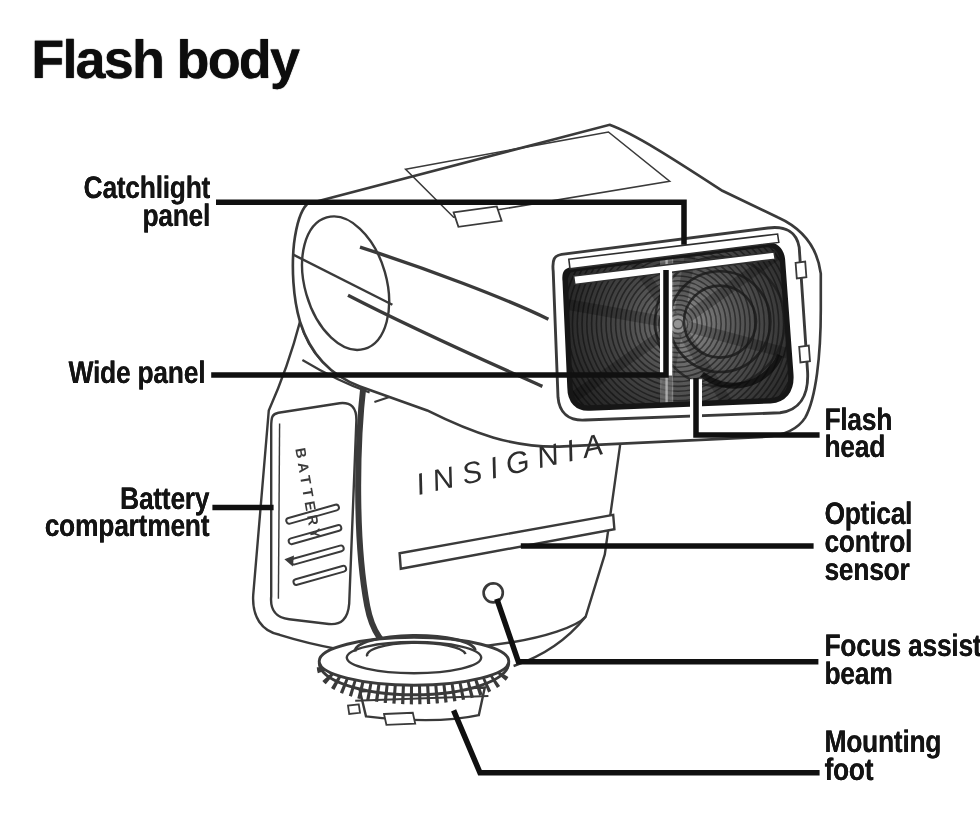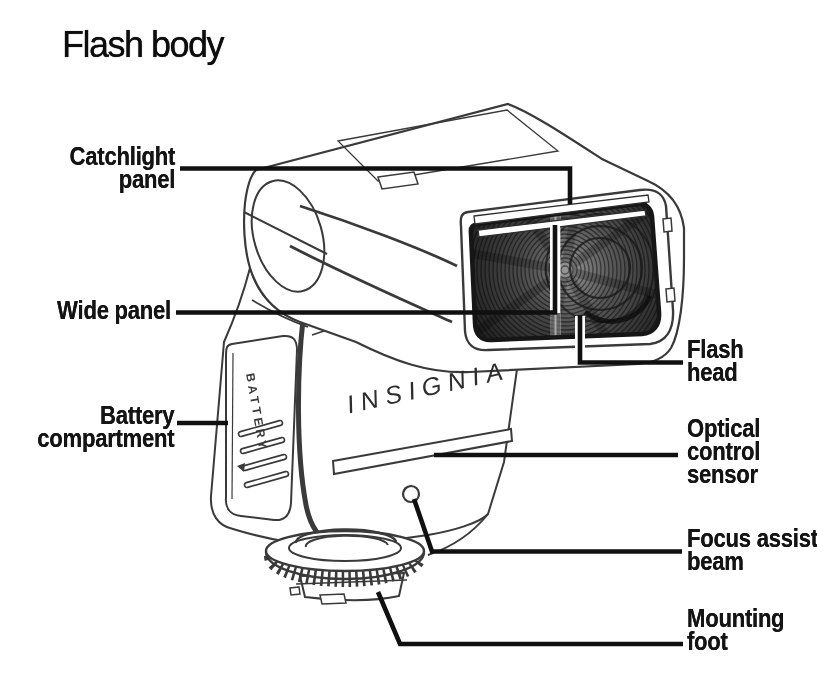--- a/index.html
+++ b/index.html
@@ -1,21 +1,21 @@
 <!DOCTYPE html>
 <html><head>
 <meta charset="utf-8">
 <style>
   html,body{margin:0;padding:0;background:#fff;}
   .stage{position:relative;width:817px;height:700px;background:#fff;overflow:hidden;
          font-family:"Liberation Sans",sans-serif;}
   .stage svg{position:absolute;left:0;top:0;}
-  .page-title{position:absolute;left:26px;top:24px;font-size:36px;font-weight:400;
+  .page-title{position:absolute;left:26px;top:24px;font-size:45px;font-weight:700;
               letter-spacing:-1.5px;color:#0d0d0d;
-              text-shadow:0 0 0.8px #0d0d0d;margin-left:36px;}
+              text-shadow:0 0 0.8px #0d0d0d;}
   .lbl{position:absolute;font-size:26px;line-height:23px;font-weight:700;color:#141414;
        letter-spacing:-0.3px;white-space:nowrap;
        text-shadow:0 0 0.4px #141414;}
   .lbl-left{text-align:right;transform:scaleX(0.85);transform-origin:100% 0;}
   .lbl-right{text-align:left;transform:scaleX(0.85);transform-origin:0 0;}
   .brand{position:absolute;left:344px;top:391px;font-style:italic;font-weight:400;
          font-size:25px;letter-spacing:7px;color:#2d2d2d;
          transform:rotate(-12.5deg);transform-origin:0 0;white-space:nowrap;}
 </style>
 </head>

